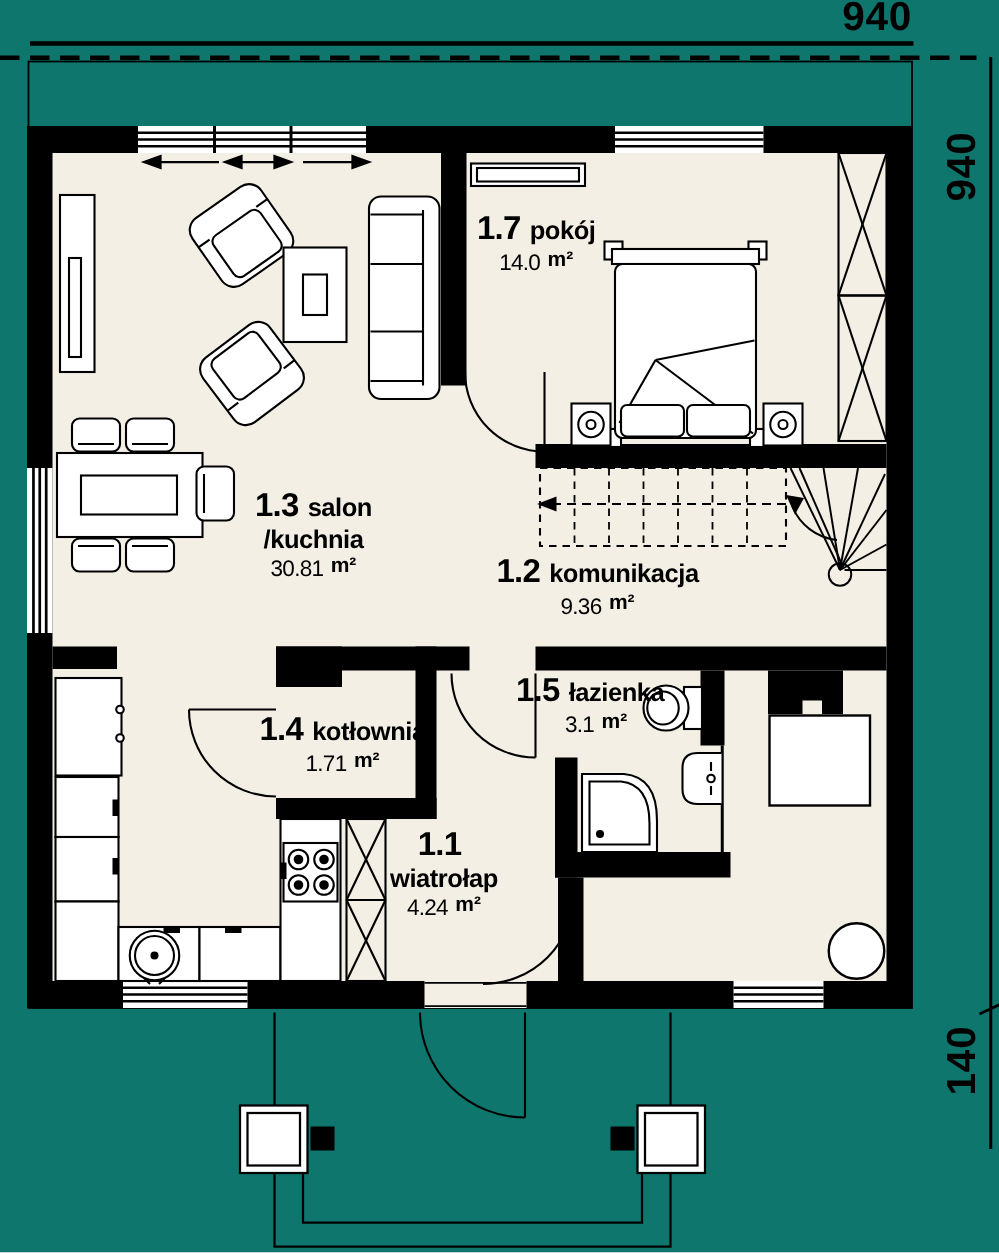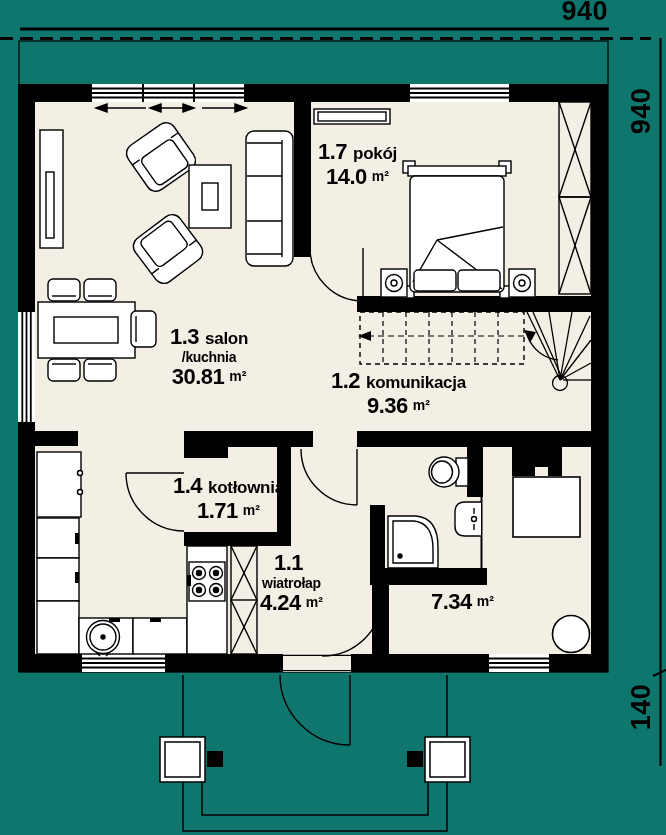--- a/index.html
+++ b/index.html
@@ -2,22 +2,22 @@
 <html><head>
 <meta charset="utf-8">
 <style>
   html,body{margin:0;padding:0;background:#fff;}
   .canvas{position:relative;width:666px;height:835px;background:#0f766e;overflow:hidden;
           font-family:"Liberation Sans",sans-serif;color:#000;}
   svg{position:absolute;left:0;top:0;}
   .rl{position:absolute;white-space:nowrap;line-height:1.12;text-align:center;}
   .num{font-size:22px;font-weight:bold;margin-right:6px;letter-spacing:-0.5px;}
   .nm{font-size:17px;font-weight:bold;letter-spacing:-0.3px;}
-  .l2{font-size:14px;font-weight:bold;letter-spacing:-0.3px;}
-  .anum{font-size:22px;font-weight:bold;margin-right:5px;letter-spacing:-0.5px;}
+  .l2{font-size:17px;font-weight:bold;letter-spacing:-0.3px;}
+  .anum{font-size:15px;font-weight:normal;margin-right:5px;letter-spacing:-0.5px;}
   .aunit{font-size:14px;font-weight:bold;vertical-align:3px;}
   .dim{position:absolute;font-size:27px;font-weight:bold;letter-spacing:0.5px;}
   .dim-top{left:498px;top:-4px;width:110px;text-align:right;}
   .dim-right{left:612px;top:94px;width:62px;height:34px;transform:rotate(-90deg);text-align:center;}
   .dim-porch{left:612px;top:690px;width:62px;height:34px;transform:rotate(-90deg);text-align:center;}
 </style>
 </head>
 <body>
 
 <div class="canvas">
@@ -363,25 +363,29 @@
 
   <div class="l3"><span class="anum">9.36</span><span class="aunit">m²</span></div>
 </div>
 
 <div class="rl" style="left:173px;top:474px">
   <div class="l1"><span class="num">1.4</span><span class="nm">kotłownia</span></div>
 
   <div class="l3"><span class="anum">1.71</span><span class="aunit">m²</span></div>
 </div>
 
+<div class="rl" style="left:344px;top:448px">
+  <div class="l1"><span class="num">1.5</span><span class="nm">łazienka</span></div>
+
+  <div class="l3" style="padding-left:8px"><span class="anum">3.1</span><span class="aunit">m²</span></div>
+</div>
 
 <div class="rl" style="left:260px;top:551px">
   <div class="l1"><span class="num">1.1</span><span class="nm"></span></div>
   <div class="l2">wiatrołap</div>
   <div class="l3"><span class="anum">4.24</span><span class="aunit">m²</span></div>
 </div>
 
 <div class="rl" style="left:431px;top:590px">
 
-  <div class="l3"><span class="anum">7.34</span><span class="aunit">m²</span></div>
 </div>
 
 </div>
 
 </body></html>

